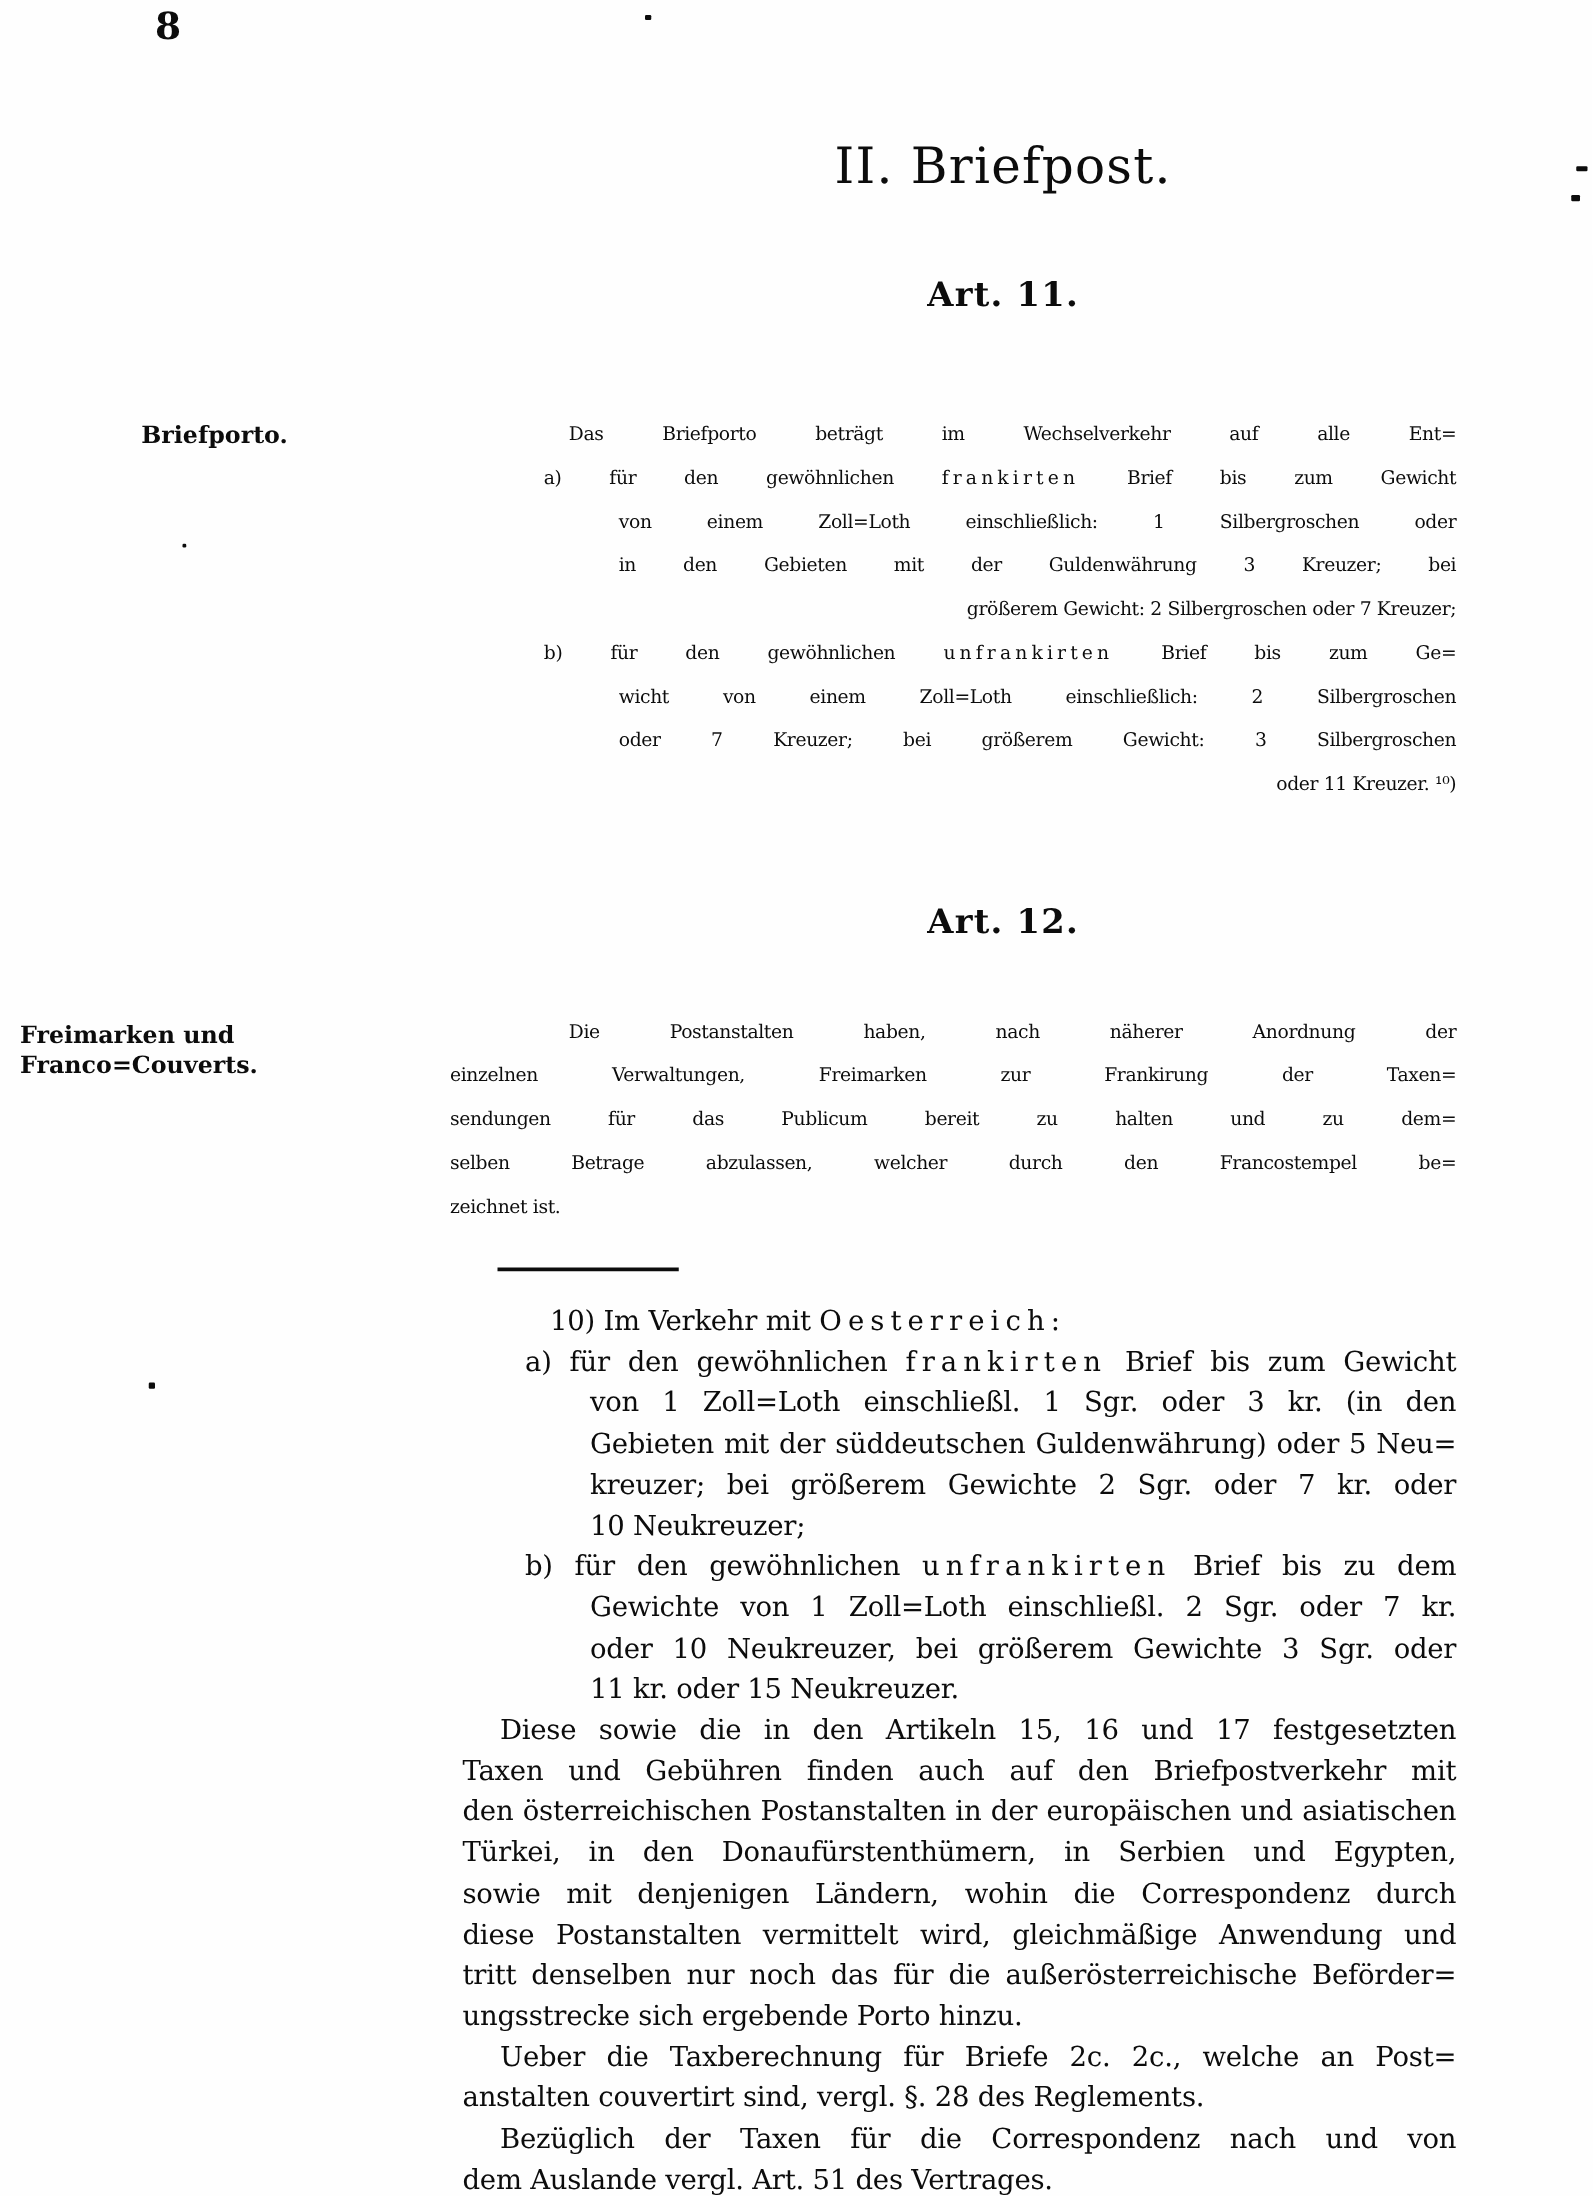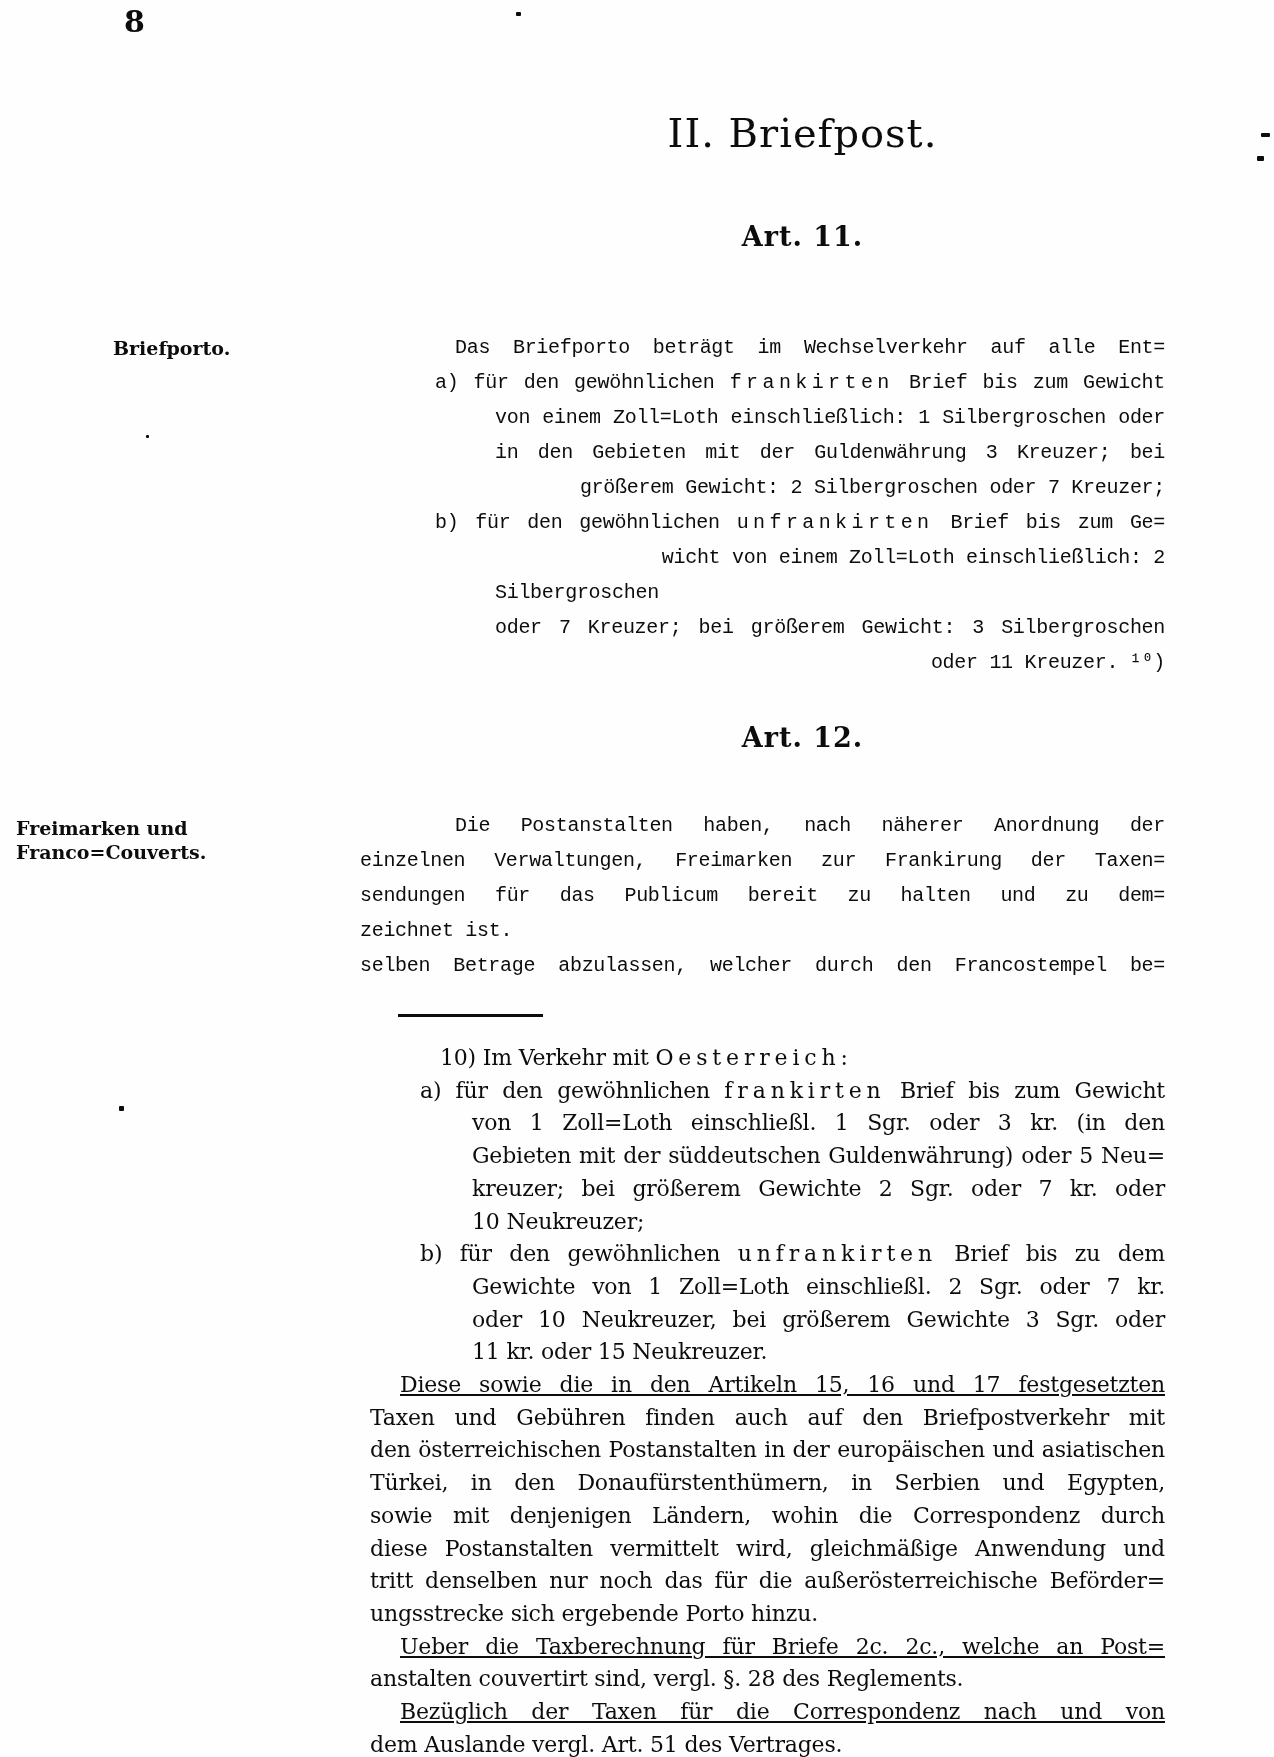--- a/index.html
+++ b/index.html
@@ -4,25 +4,25 @@
 <style>
   html,body{margin:0;padding:0;background:#ffffff;}
   .page{position:relative;width:1274px;height:1757px;background:#fefefe;overflow:hidden;
         font-family:"DejaVu Serif","Liberation Serif",serif;color:#0c0c0c;}
   .abs{position:absolute;}
   .center{text-align:center;}
   .pagenum{font-size:30px;font-weight:bold;}
   .doctitle{font-size:40px;font-weight:normal;letter-spacing:1px;}
   .artheading{font-size:27px;font-weight:bold;letter-spacing:1px;}
   .marginnote{font-size:19px;font-weight:bold;line-height:24px;}
-  .body-col .line{font-size:20px;line-height:35px;letter-spacing:-0.3px;font-family:Liberation Mono, monospace;}
+  .body-col .line{font-size:15px;line-height:35px;letter-spacing:-0.3px;}
   .fn-col .line{font-size:22px;line-height:32.7px;letter-spacing:-0.2px;}
   .line{white-space:normal;}
   .j{text-align:justify;text-align-last:justify;}
-  .i30{padding-left:30px;text-decoration:underline;} .i50{padding-left:50px;} .i70{padding-left:70px;}
+  .i30{padding-left:30px;} .i50{padding-left:50px;} .i70{padding-left:70px;}
   .i75{padding-left:75px;} .i95{padding-left:95px;} .i102{padding-left:102px;}
   .i135{padding-left:135px;text-align:right;}
   .gesperrt{letter-spacing:0.22em;}
   .rule{background:#0c0c0c;height:3px;}
   .speck{position:absolute;background:#0c0c0c;border-radius:1px;}
 </style>
 </head>
 <body>
 
 <div class="page">
@@ -48,22 +48,22 @@
   </div>
 
   <div class="abs artheading center" style="left:360px;top:722px;width:805px;padding-left:40px;">Art. 12.</div>
 
   <div class="abs marginnote" style="left:16px;top:816px;width:335px;">Freimarken und Franco=Couverts.</div>
 
   <div class="abs body-col" style="left:360px;top:808px;width:805px;">
     <div class="line j i95">Die Postanstalten haben, nach näherer Anordnung der</div>
     <div class="line j">einzelnen Verwaltungen, Freimarken zur Frankirung der Taxen=</div>
     <div class="line j">sendungen für das Publicum bereit zu halten und zu dem=</div>
+    <div class="line j">selben Betrage abzulassen, welcher durch den Francostempel be=</div>
     <div class="line">zeichnet ist.</div>
-    <div class="line j">selben Betrage abzulassen, welcher durch den Francostempel be=</div>
   </div>
 
   <div class="abs rule" style="left:398px;top:1014px;width:145px;"></div>
 
   <div class="abs fn-col" style="left:370px;top:1042px;width:795px;">
     <div class="line i70"><span>10) Im Verkehr mit </span><span class="gesperrt">Oesterreich</span><span>:</span></div>
     <div class="line j i50"><span>a) für den gewöhnlichen </span><span class="gesperrt">frankirten</span><span> Brief bis zum Gewicht</span></div>
     <div class="line j i102">von 1 Zoll=Loth einschließl. 1 Sgr. oder 3 kr. (in den</div>
     <div class="line j i102">Gebieten mit der süddeutschen Guldenwährung) oder 5 Neu=</div>
     <div class="line j i102">kreuzer; bei größerem Gewichte 2 Sgr. oder 7 kr. oder</div>

